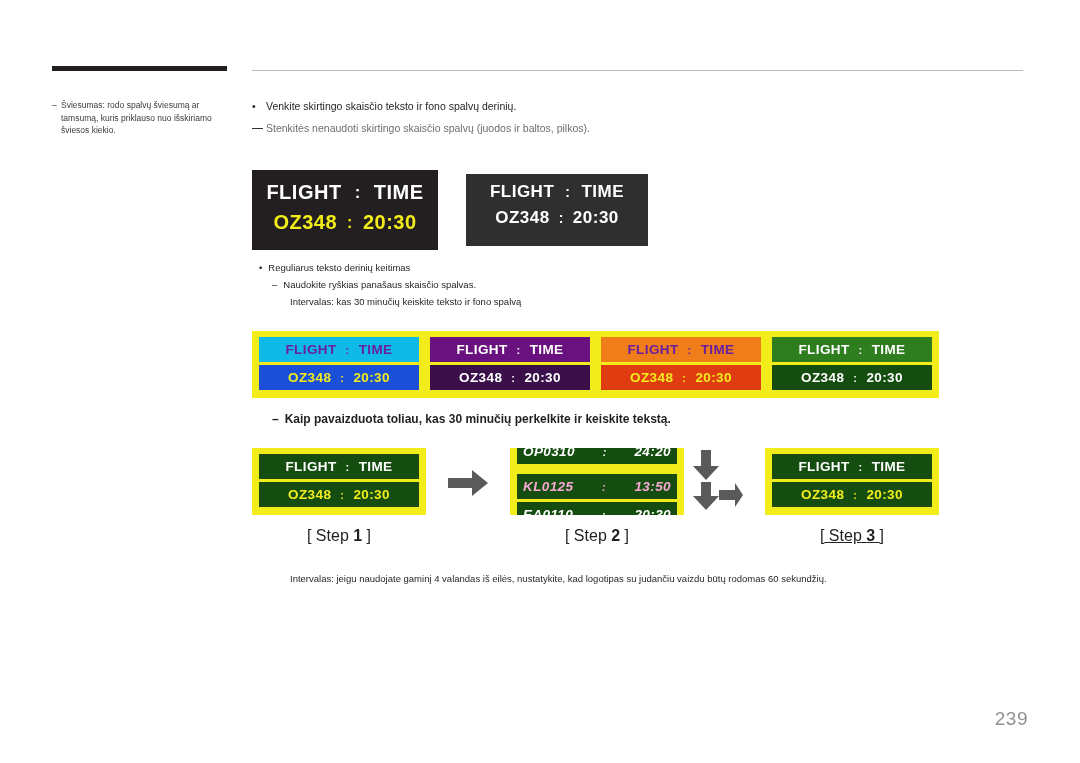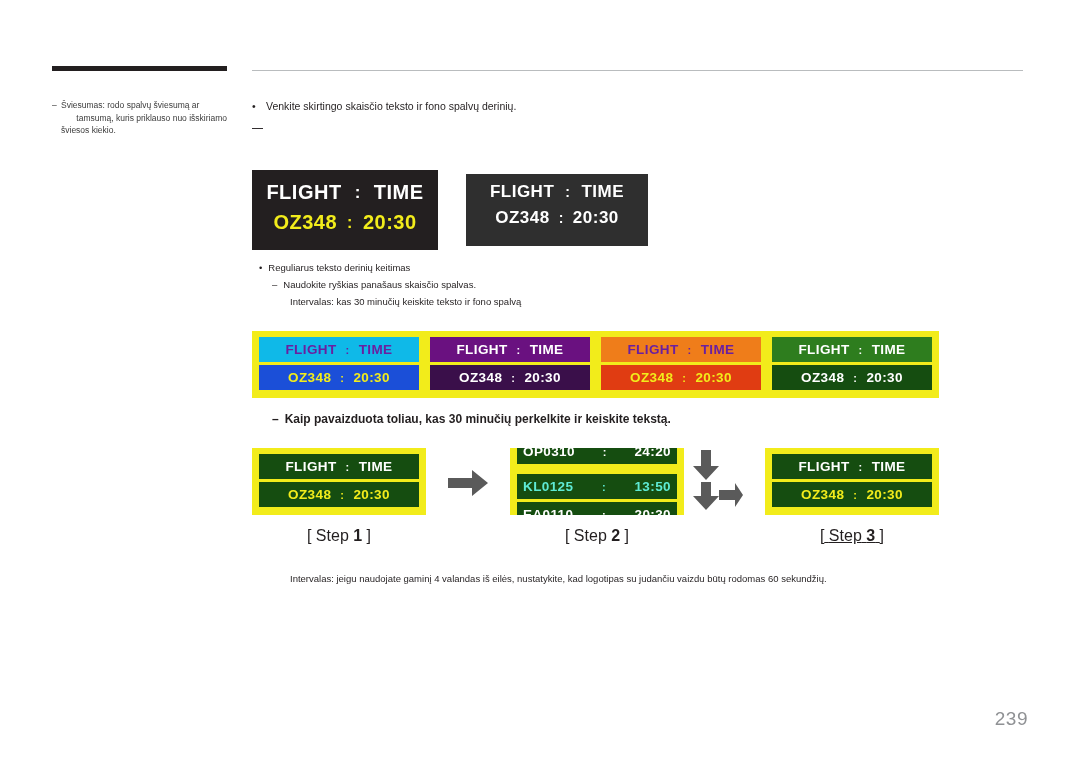--- a/index.html
+++ b/index.html
@@ -82,24 +82,24 @@
   
   .sb{position:absolute;top:448px;width:174px;height:67px;background:#f2ec1b;box-sizing:border-box;padding:6px 7px;}
   .sb .row{display:flex;align-items:center;justify-content:center;font-weight:bold;font-size:13.5px;letter-spacing:.4px;height:25px;}
   .sb .row.r1{background:#154d10;color:#ffffff;margin-bottom:3px;}
   .sb .row.r2{background:#154d10;color:#f2ec1b;}
   .sb .colon{margin:0 9px;font-size:11px;}
   .sb-1{left:252px;}
   .sb-3{left:765px;}
 
   
-  .sb-2{position:absolute;left:510px;top:448px;width:174px;height:67px;background:#f2ec1b;box-sizing:border-box;padding:15px;overflow:hidden;}
+  .sb-2{position:absolute;left:510px;top:448px;width:174px;height:67px;background:#f2ec1b;box-sizing:border-box;padding:15px;overflow:hidden;font-style:italic;}
   .sb-2 .inner{position:absolute;left:7px;top:-9px;width:160px;}
   .sb-2 .row{display:flex;align-items:center;justify-content:space-between;font-weight:bold;font-size:13.5px;letter-spacing:.4px;height:25px;background:#154d10;color:#ffffff;padding:0 6px;box-sizing:border-box;margin-bottom:3px;}
-  .sb-2 .row.alt{color:#5eead4;margin-top:10px;}
+  .sb-2 .row.alt{color:#f9a8d4;margin-top:10px;}
   .sb-2 .row .c{font-size:11px;}
 
   
   .arrow-blk{position:absolute;fill:#5a5a5a;}
   .ar1{left:448px;top:470px;}
   .ar2{left:693px;top:450px;}
 
   .steplabel{position:absolute;font-size:16px;color:#231f20;text-align:center;width:174px;top:527px;}
   .sl1{left:252px;}
   .sl2{left:510px;}
@@ -116,34 +116,35 @@
 </head>
 <body>
 
 <div class="page">
 
   <div class="rule-dark"></div>
   <div class="rule-light"></div>
 
   <div class="left-note">
     <div class="ln"><span class="dash">–</span><span>Šviesumas: rodo spalvų šviesumą ar</span></div>
-    <div class="ln" style="padding-left:9px;text-align:right;"><span>tamsumą, kuris priklauso nuo išskiriamo</span></div>
+    <div class="ln" style="padding-left:9px;"><span>tamsumą, kuris priklauso nuo išskiriamo</span></div>
     <div class="ln" style="padding-left:9px;"><span>šviesos kiekio.</span></div>
   </div>
 
   <div class="bullets">
     <div class="b-row">
       <span class="mk">•</span>
       <span>Venkite skirtingo skaisčio teksto ir fono spalvų derinių.</span>
     </div>
     <div class="b-row gray" style="margin-bottom:6px;">
       <span class="mk dash-long">—</span>
     </div>
     <div class="b-row gray">
       <span class="mk dash-long">—</span>
+      <span>Stenkitės nenaudoti skirtingo skaisčio spalvų (juodos ir baltos, pilkos).</span>
     </div>
   </div>
 
   <div class="board b1">
     <div class="line1">
       <span>FLIGHT</span>
       <span class="colon">:</span>
       <span>TIME</span>
     </div>
     <div class="line2">

